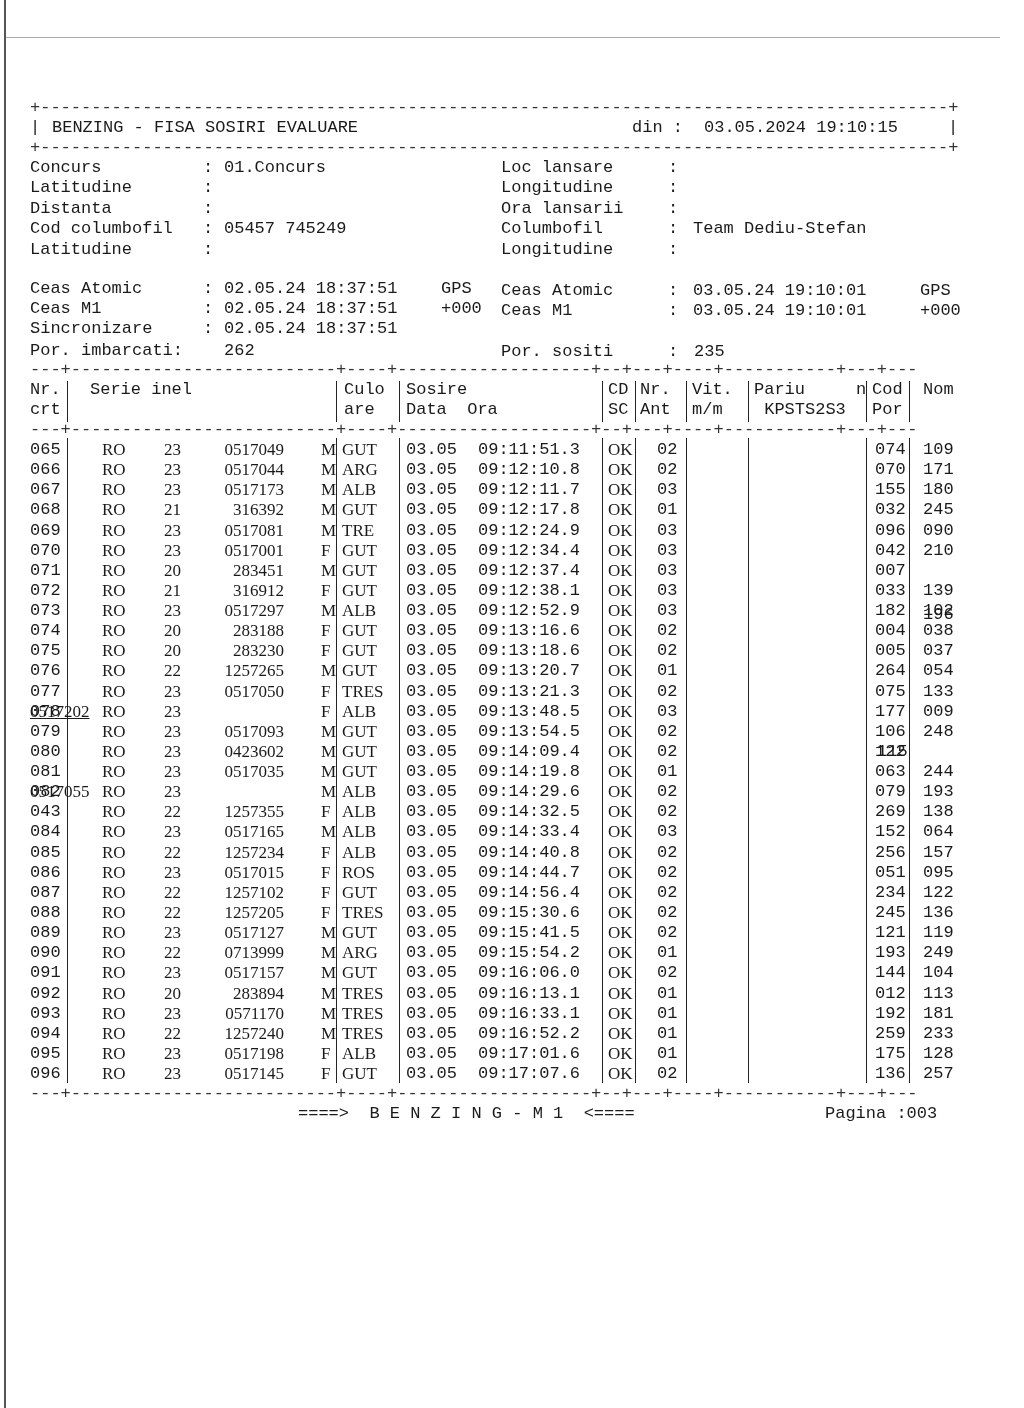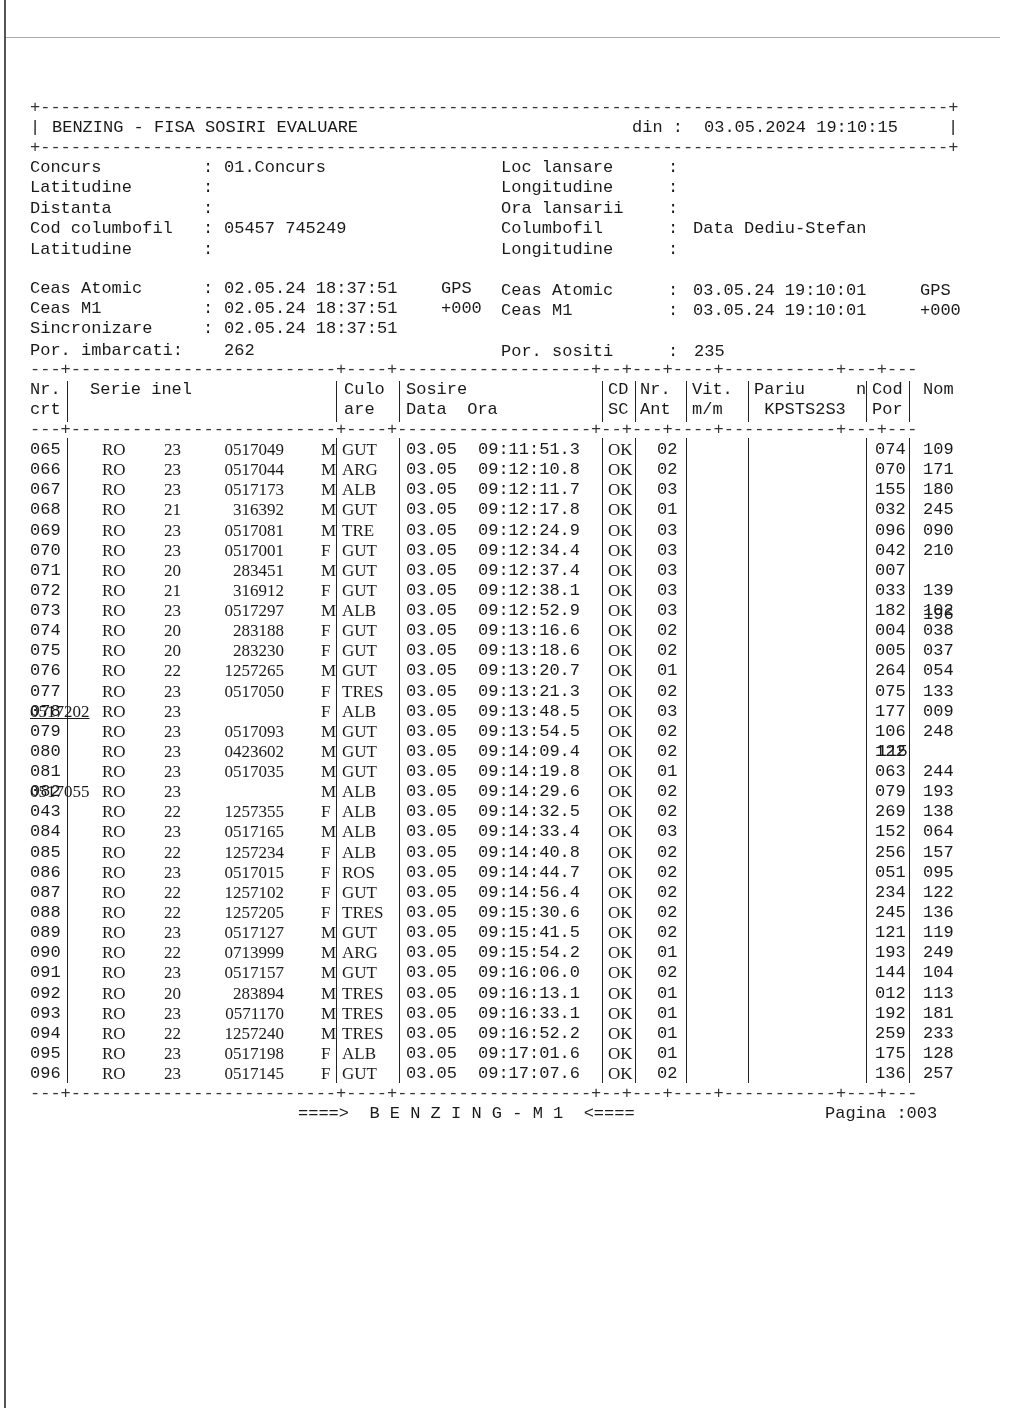--- a/index.html
+++ b/index.html
@@ -55,21 +55,21 @@
     <div class="mono" style="position:absolute;left:167px;top:0px;">:</div>
     <div class="mono" style="position:absolute;left:192px;top:0px;"></div>
     <div class="mono" style="position:absolute;left:0;top:20.4px;">Longitudine</div>
     <div class="mono" style="position:absolute;left:167px;top:20.4px;">:</div>
     <div class="mono" style="position:absolute;left:192px;top:20.4px;"></div>
     <div class="mono" style="position:absolute;left:0;top:40.8px;">Ora lansarii</div>
     <div class="mono" style="position:absolute;left:167px;top:40.8px;">:</div>
     <div class="mono" style="position:absolute;left:192px;top:40.8px;"></div>
     <div class="mono" style="position:absolute;left:0;top:61.199999999999996px;">Columbofil</div>
     <div class="mono" style="position:absolute;left:167px;top:61.199999999999996px;">:</div>
-    <div class="mono" style="position:absolute;left:192px;top:61.199999999999996px;">Data Dediu-Stefan</div>
+    <div class="mono" style="position:absolute;left:192px;top:61.199999999999996px;">Team Dediu-Stefan</div>
     <div class="mono" style="position:absolute;left:0;top:81.6px;">Longitudine</div>
     <div class="mono" style="position:absolute;left:167px;top:81.6px;">:</div>
     <div class="mono" style="position:absolute;left:192px;top:81.6px;"></div>
   </div>
 
 <div id="clocks-left" class="info" style="left:30px;top:279px;">
     <div class="mono" style="position:absolute;left:0;top:0px;">Ceas Atomic</div>
     <div class="mono" style="position:absolute;left:173px;top:0px;">:</div>
     <div class="mono" style="position:absolute;left:194px;top:0px;">02.05.24 18:37:51</div>
     <div class="mono" style="position:absolute;left:411px;top:0px;">GPS</div>

